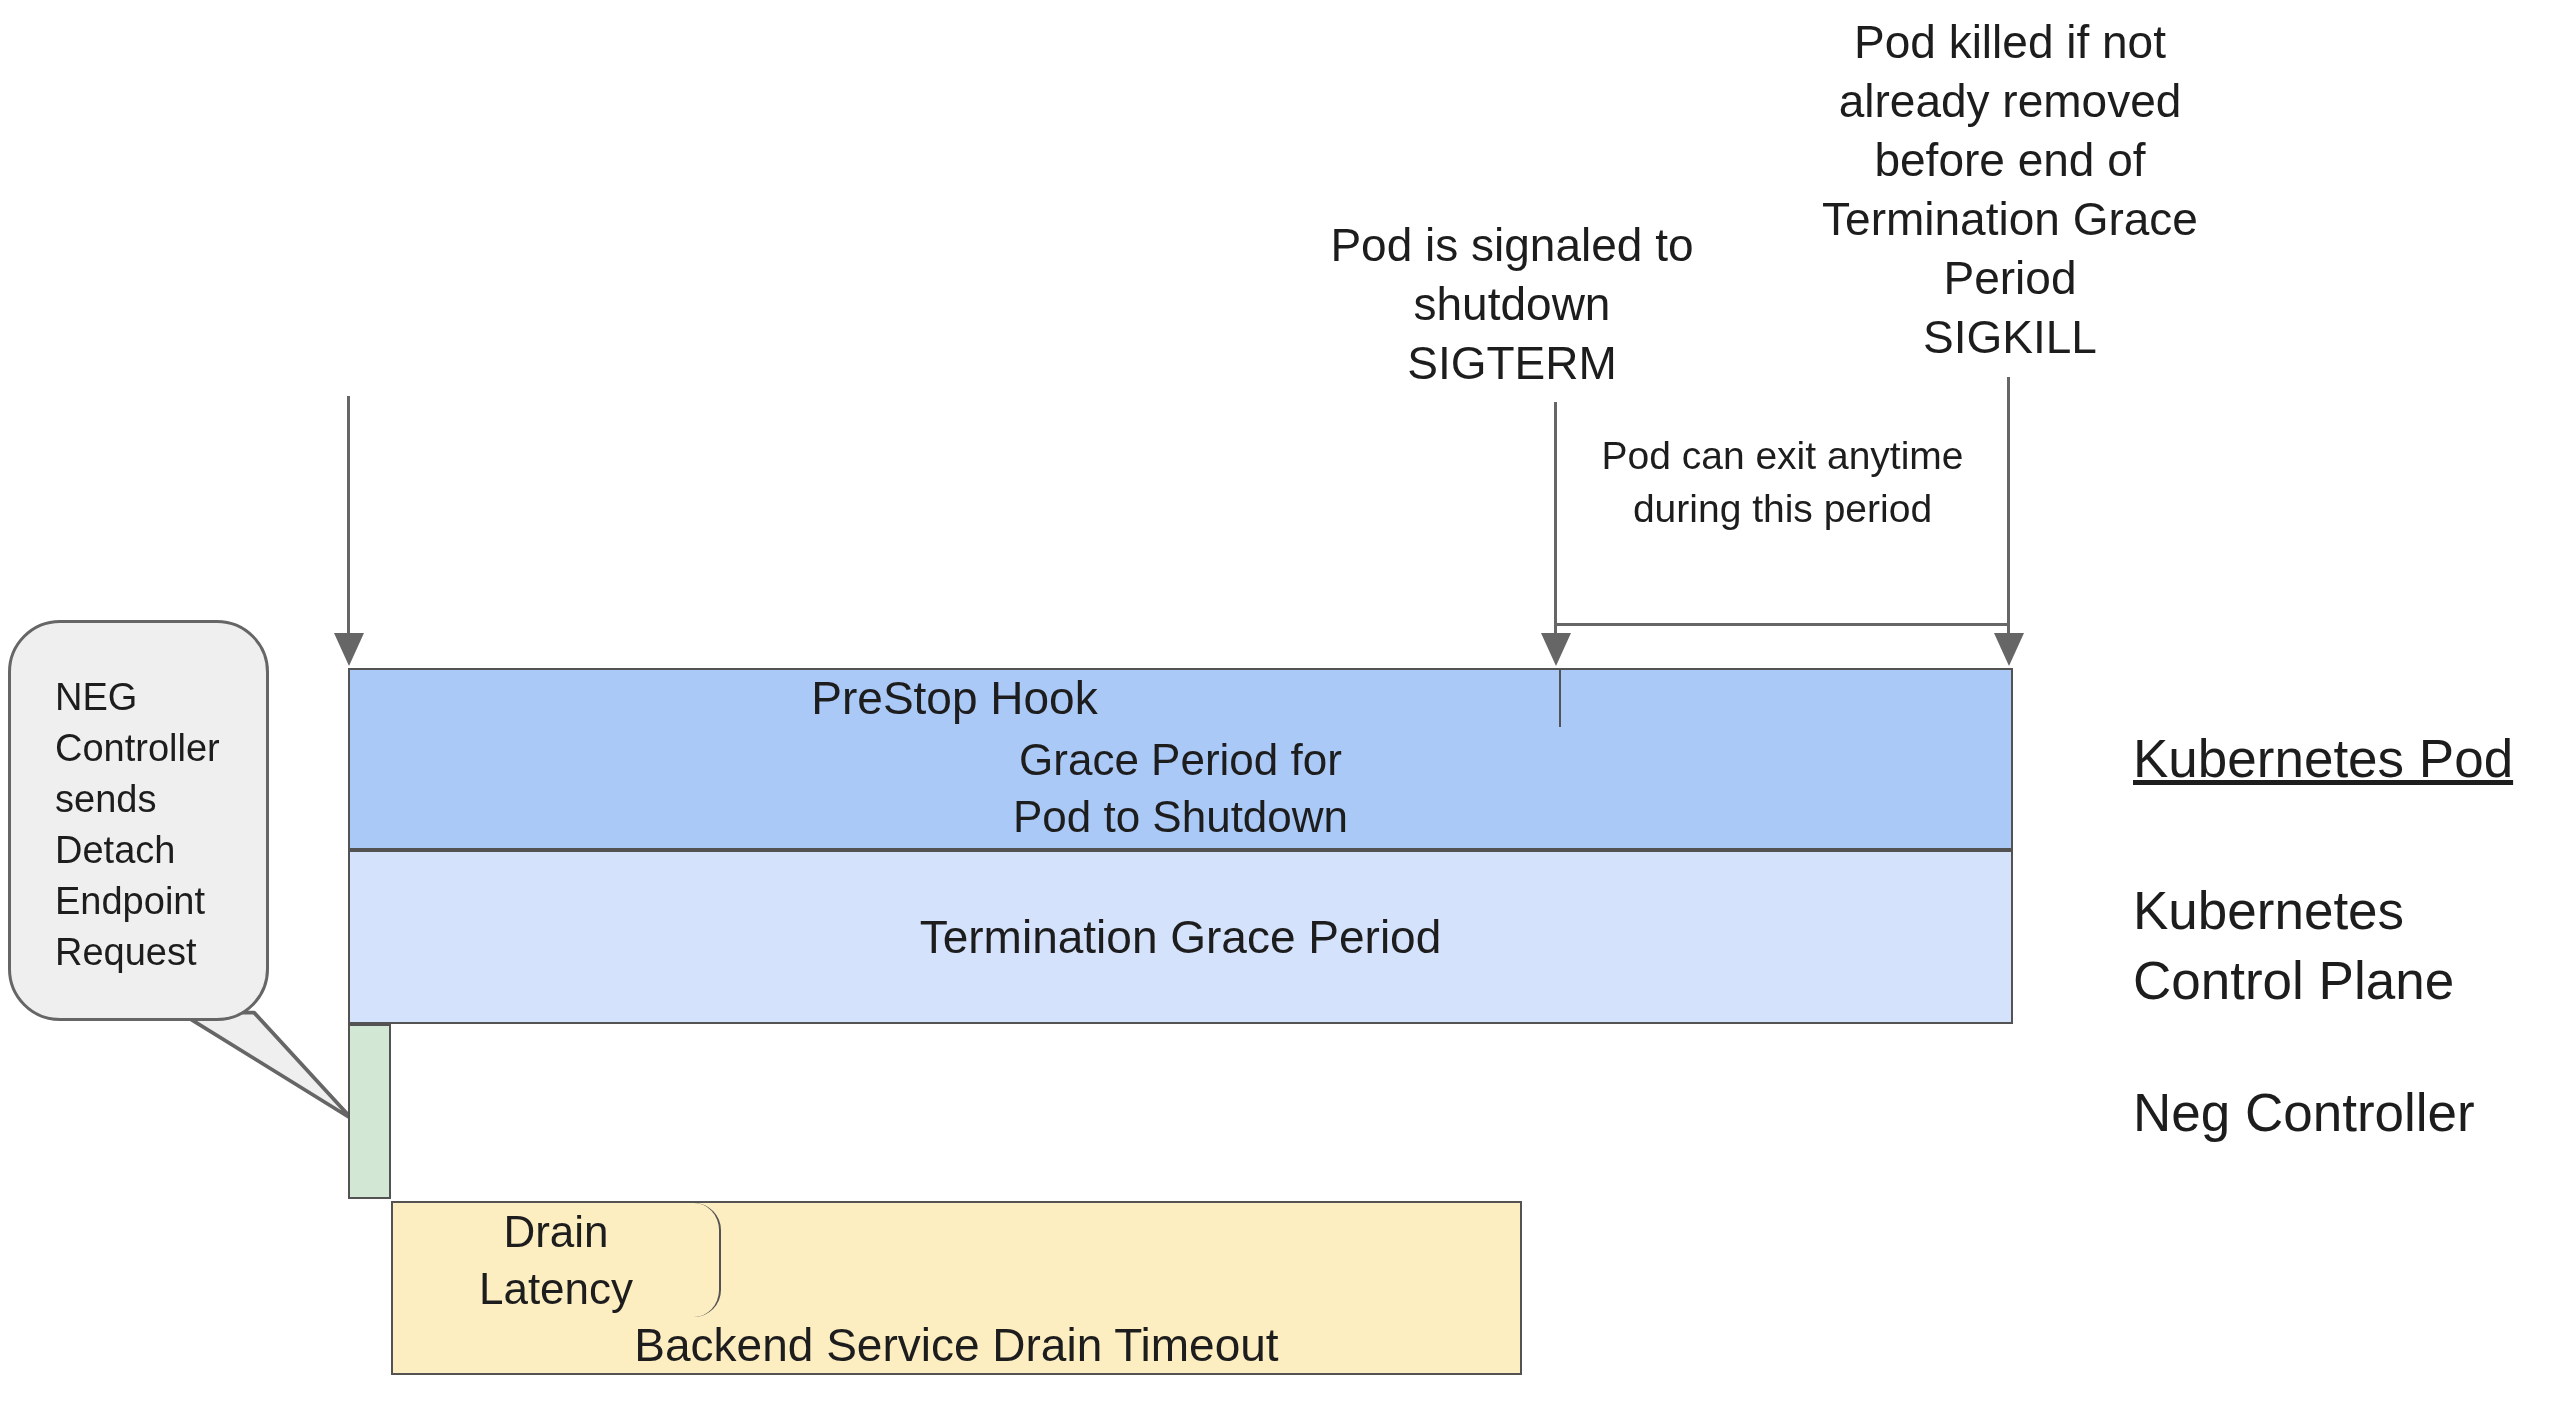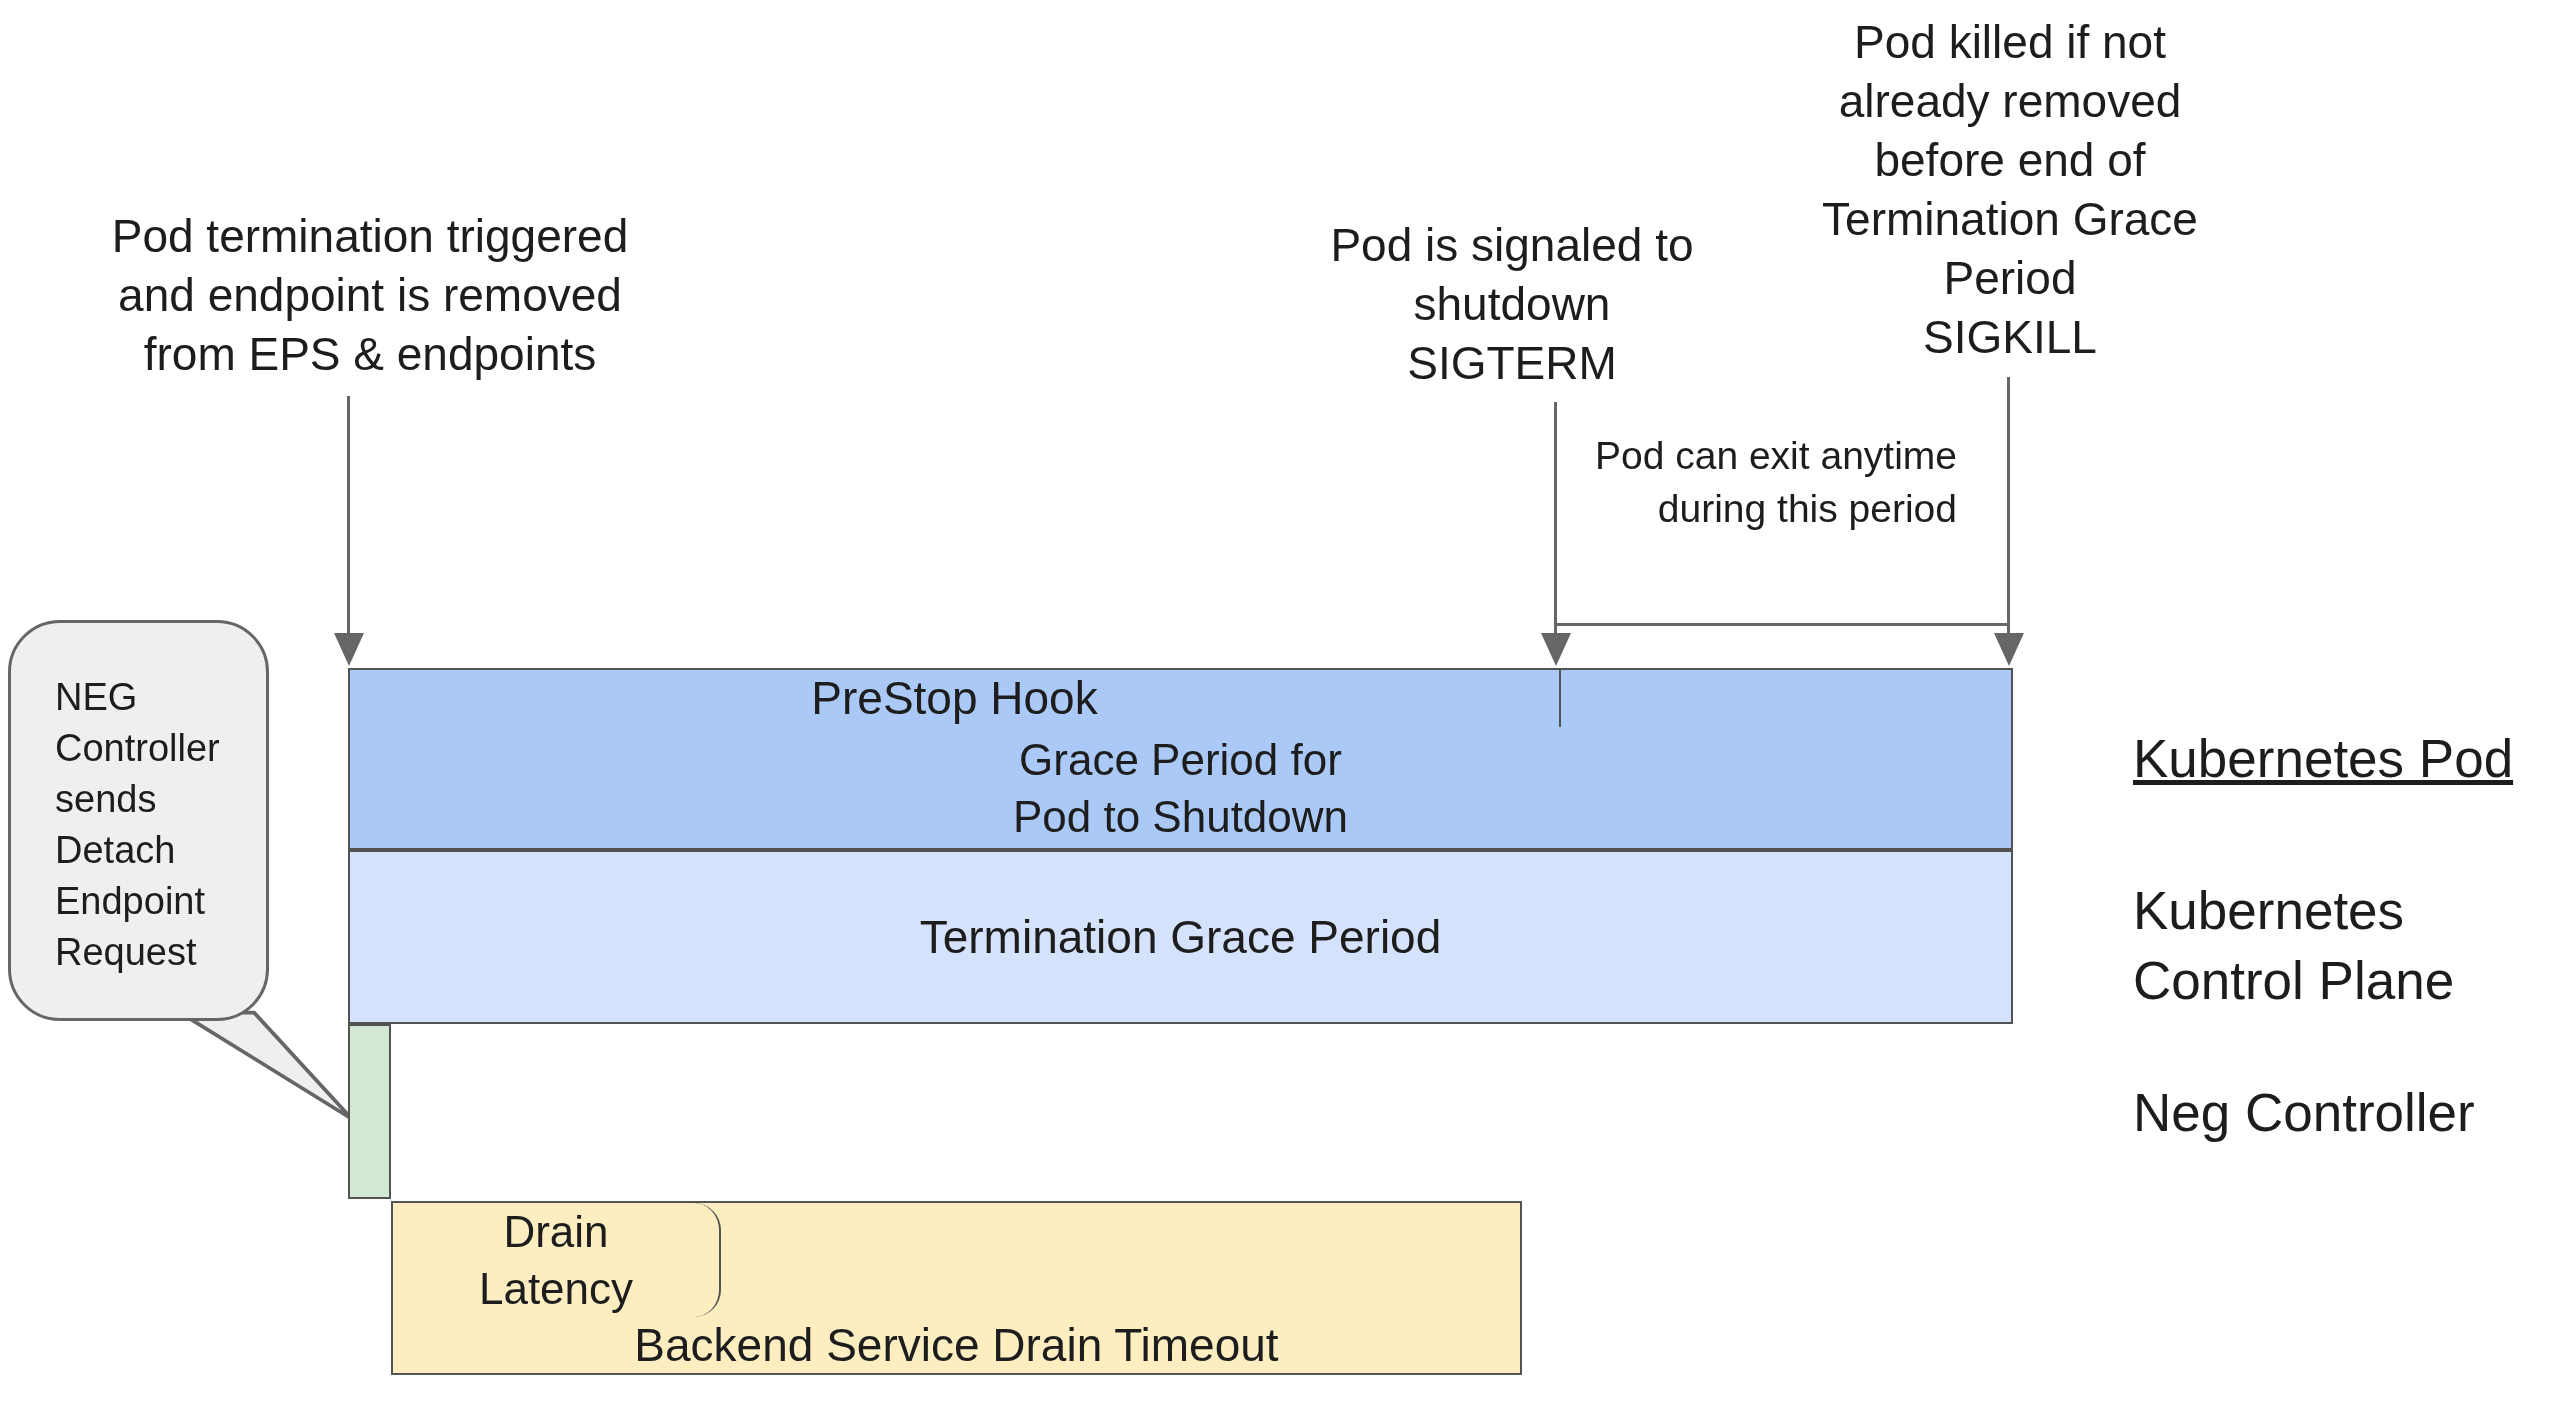--- a/index.html
+++ b/index.html
@@ -95,36 +95,33 @@
     line-height: 51px;
     white-space: pre-line;
   }
   #bubble-tail { left: 142px; top: 967px; width: 228px; height: 171px; }
 </style>
 </head>
 <body>
 
 <div id="canvas">
 
-  <div class="abs annotation" style="left:38px; top:207px; width:664px;">Pod termination triggered
-and endpoint is removed
-from EPS &amp; endpoints</div>
 
   <div class="abs annotation" style="left:1768px; top:13.3px; width:484px;">Pod killed if not
 already removed
 before end of
 Termination Grace
 Period
 SIGKILL</div>
 
   <div class="abs annotation" style="left:1275px; top:216px; width:474px;">Pod is signaled to
 shutdown
 SIGTERM</div>
 
-  <div class="abs small-annotation" style="left:1530px; top:429px; width:427px;text-align:right;">Pod can exit anytime
+  <div class="abs small-annotation" style="left:1569px; top:429px; width:427px;">Pod can exit anytime
 during this period</div>
 
   <div class="abs stem" style="left:347px; top:396px; height:237px;"></div>
   <div class="abs arrowhead" style="left:334px; top:633px;"></div>
 
   <div class="abs stem" style="left:1554px; top:402px; height:231px;"></div>
   <div class="abs arrowhead" style="left:1541px; top:633px;"></div>
 
   <div class="abs stem" style="left:2007px; top:377px; height:256px;"></div>
   <div class="abs arrowhead" style="left:1994px; top:633px;"></div>

